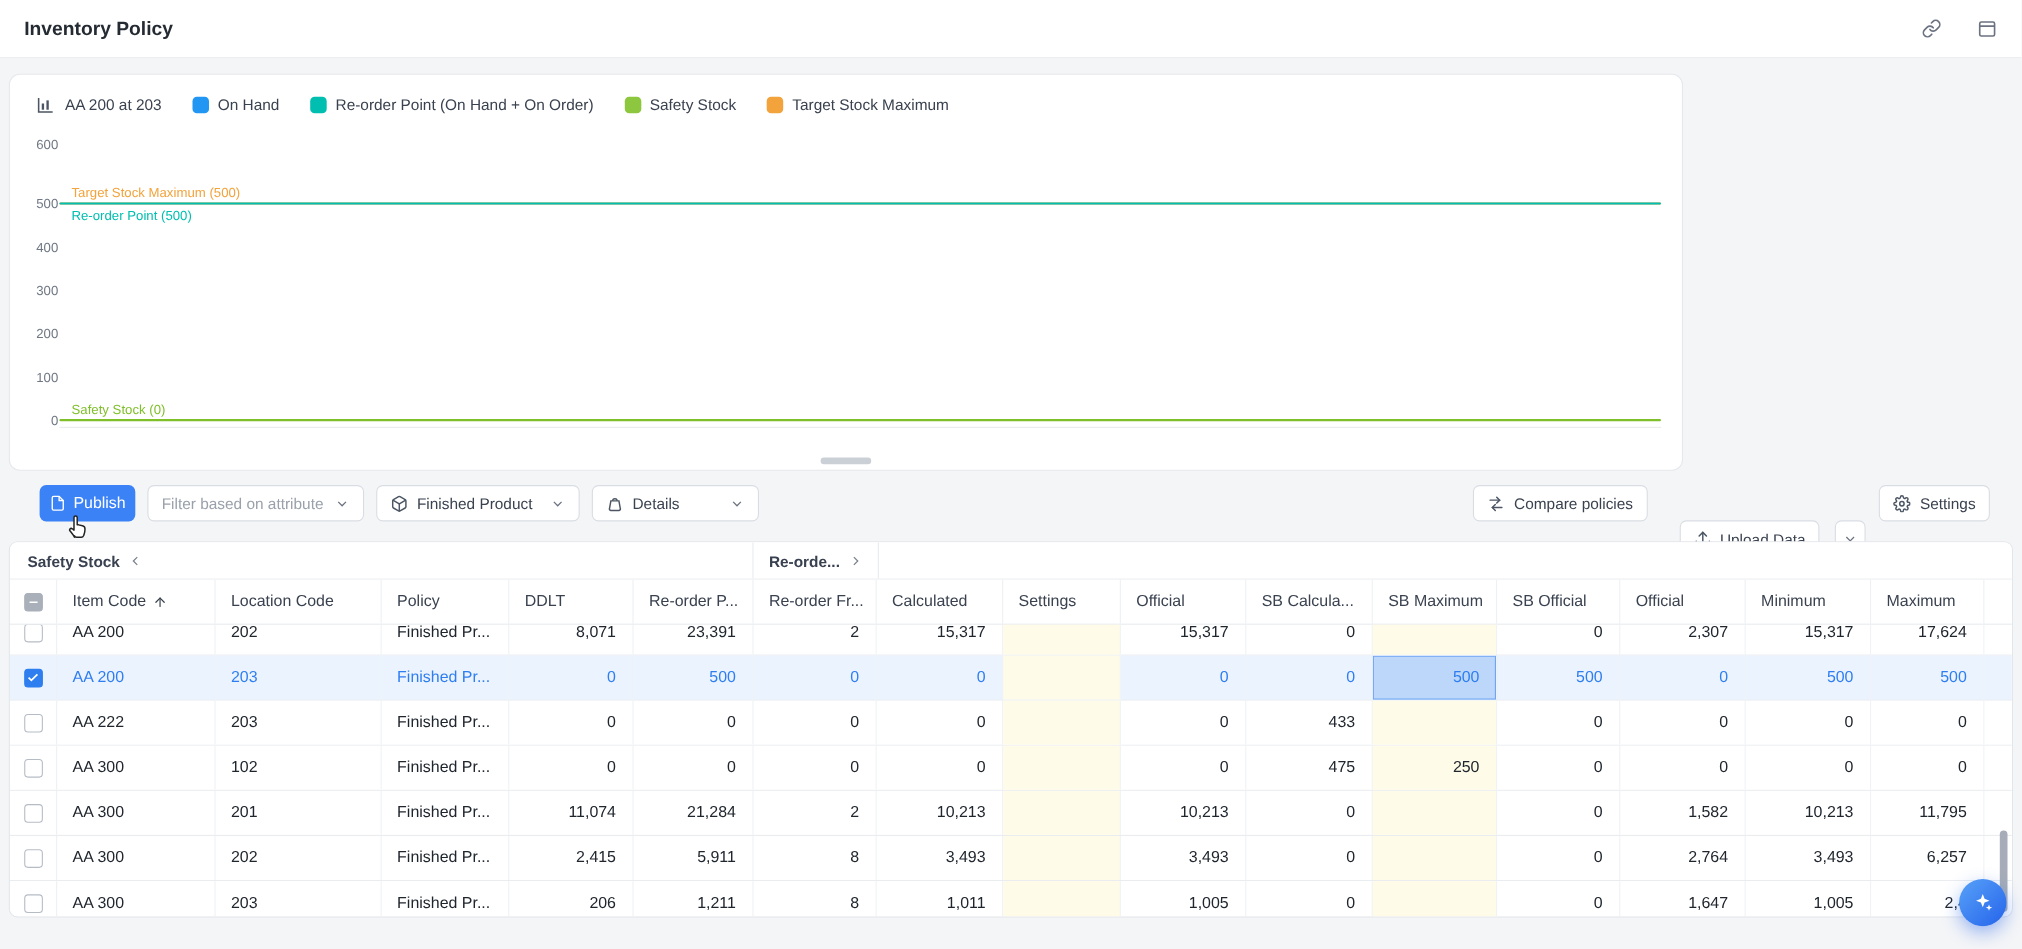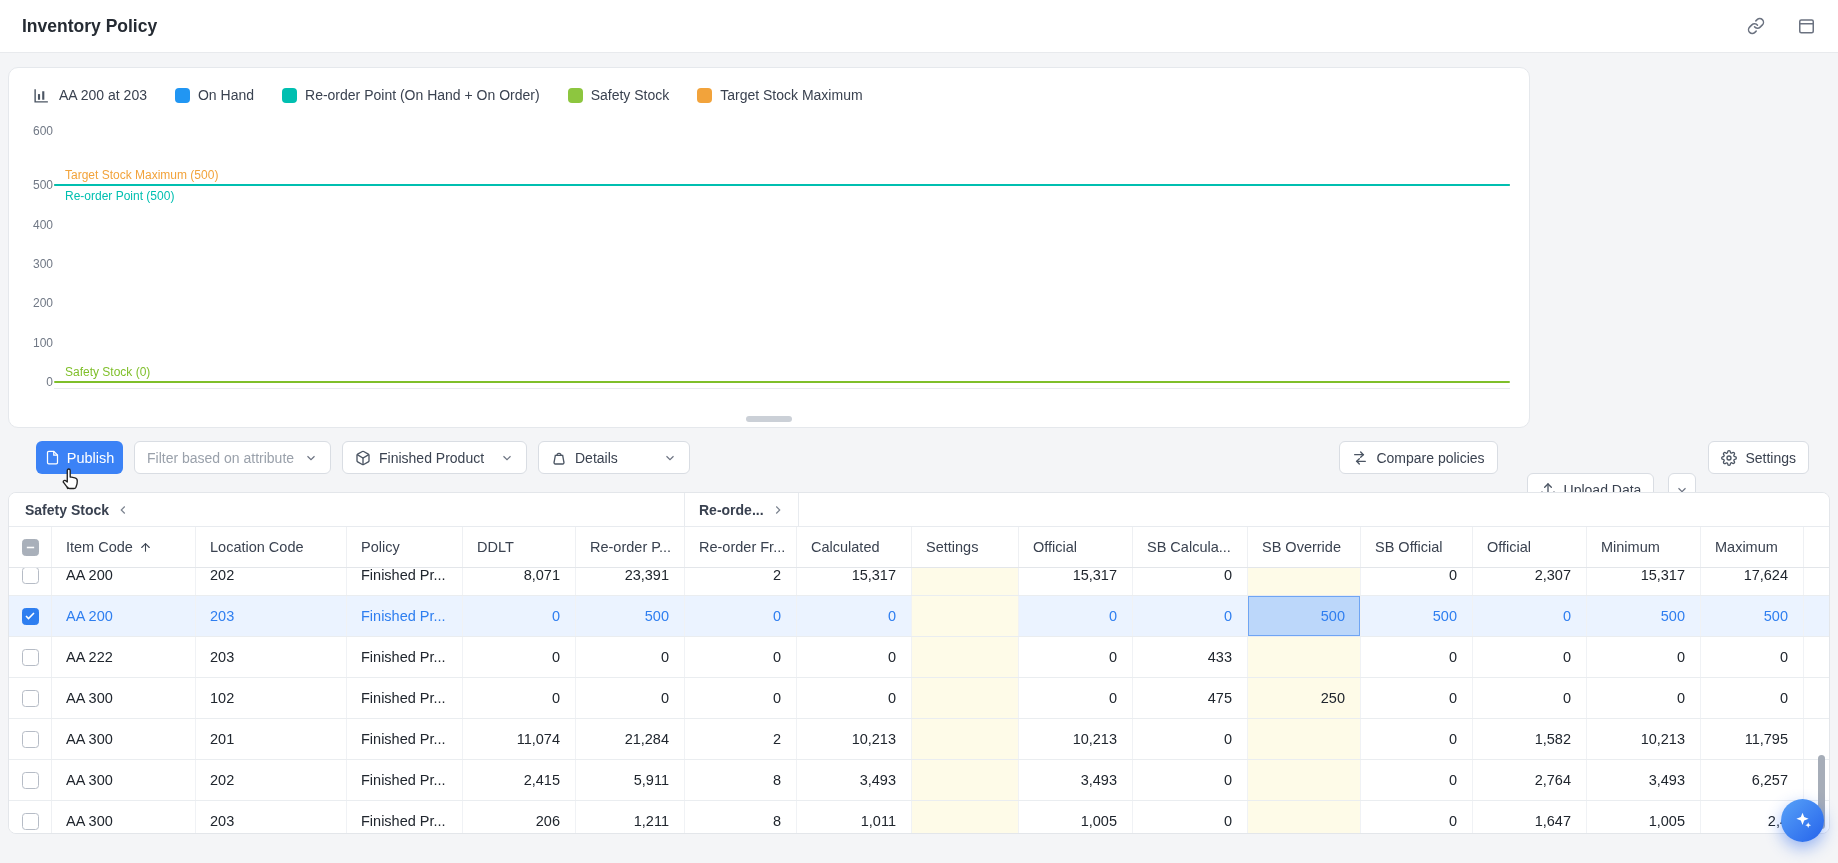--- a/index.html
+++ b/index.html
@@ -293,21 +293,21 @@
         <div class="hcell" style="flex: 0 0 107px;">
           <span>Settings</span>
         </div>
         <div class="hcell" style="flex: 0 0 114px;">
           <span>Official</span>
         </div>
         <div class="hcell" style="flex: 0 0 115px;">
           <span>SB Calcula...</span>
         </div>
         <div class="hcell" style="flex: 0 0 113px;">
-          <span>SB Override</span>
+          <span>SB Maximum</span>
         </div>
         <div class="hcell" style="flex: 0 0 112px;">
           <span>SB Official</span>
         </div>
         <div class="hcell" style="flex: 0 0 114px;">
           <span>Official</span>
         </div>
         <div class="hcell" style="flex: 0 0 114px;">
           <span>Minimum</span>
         </div>

